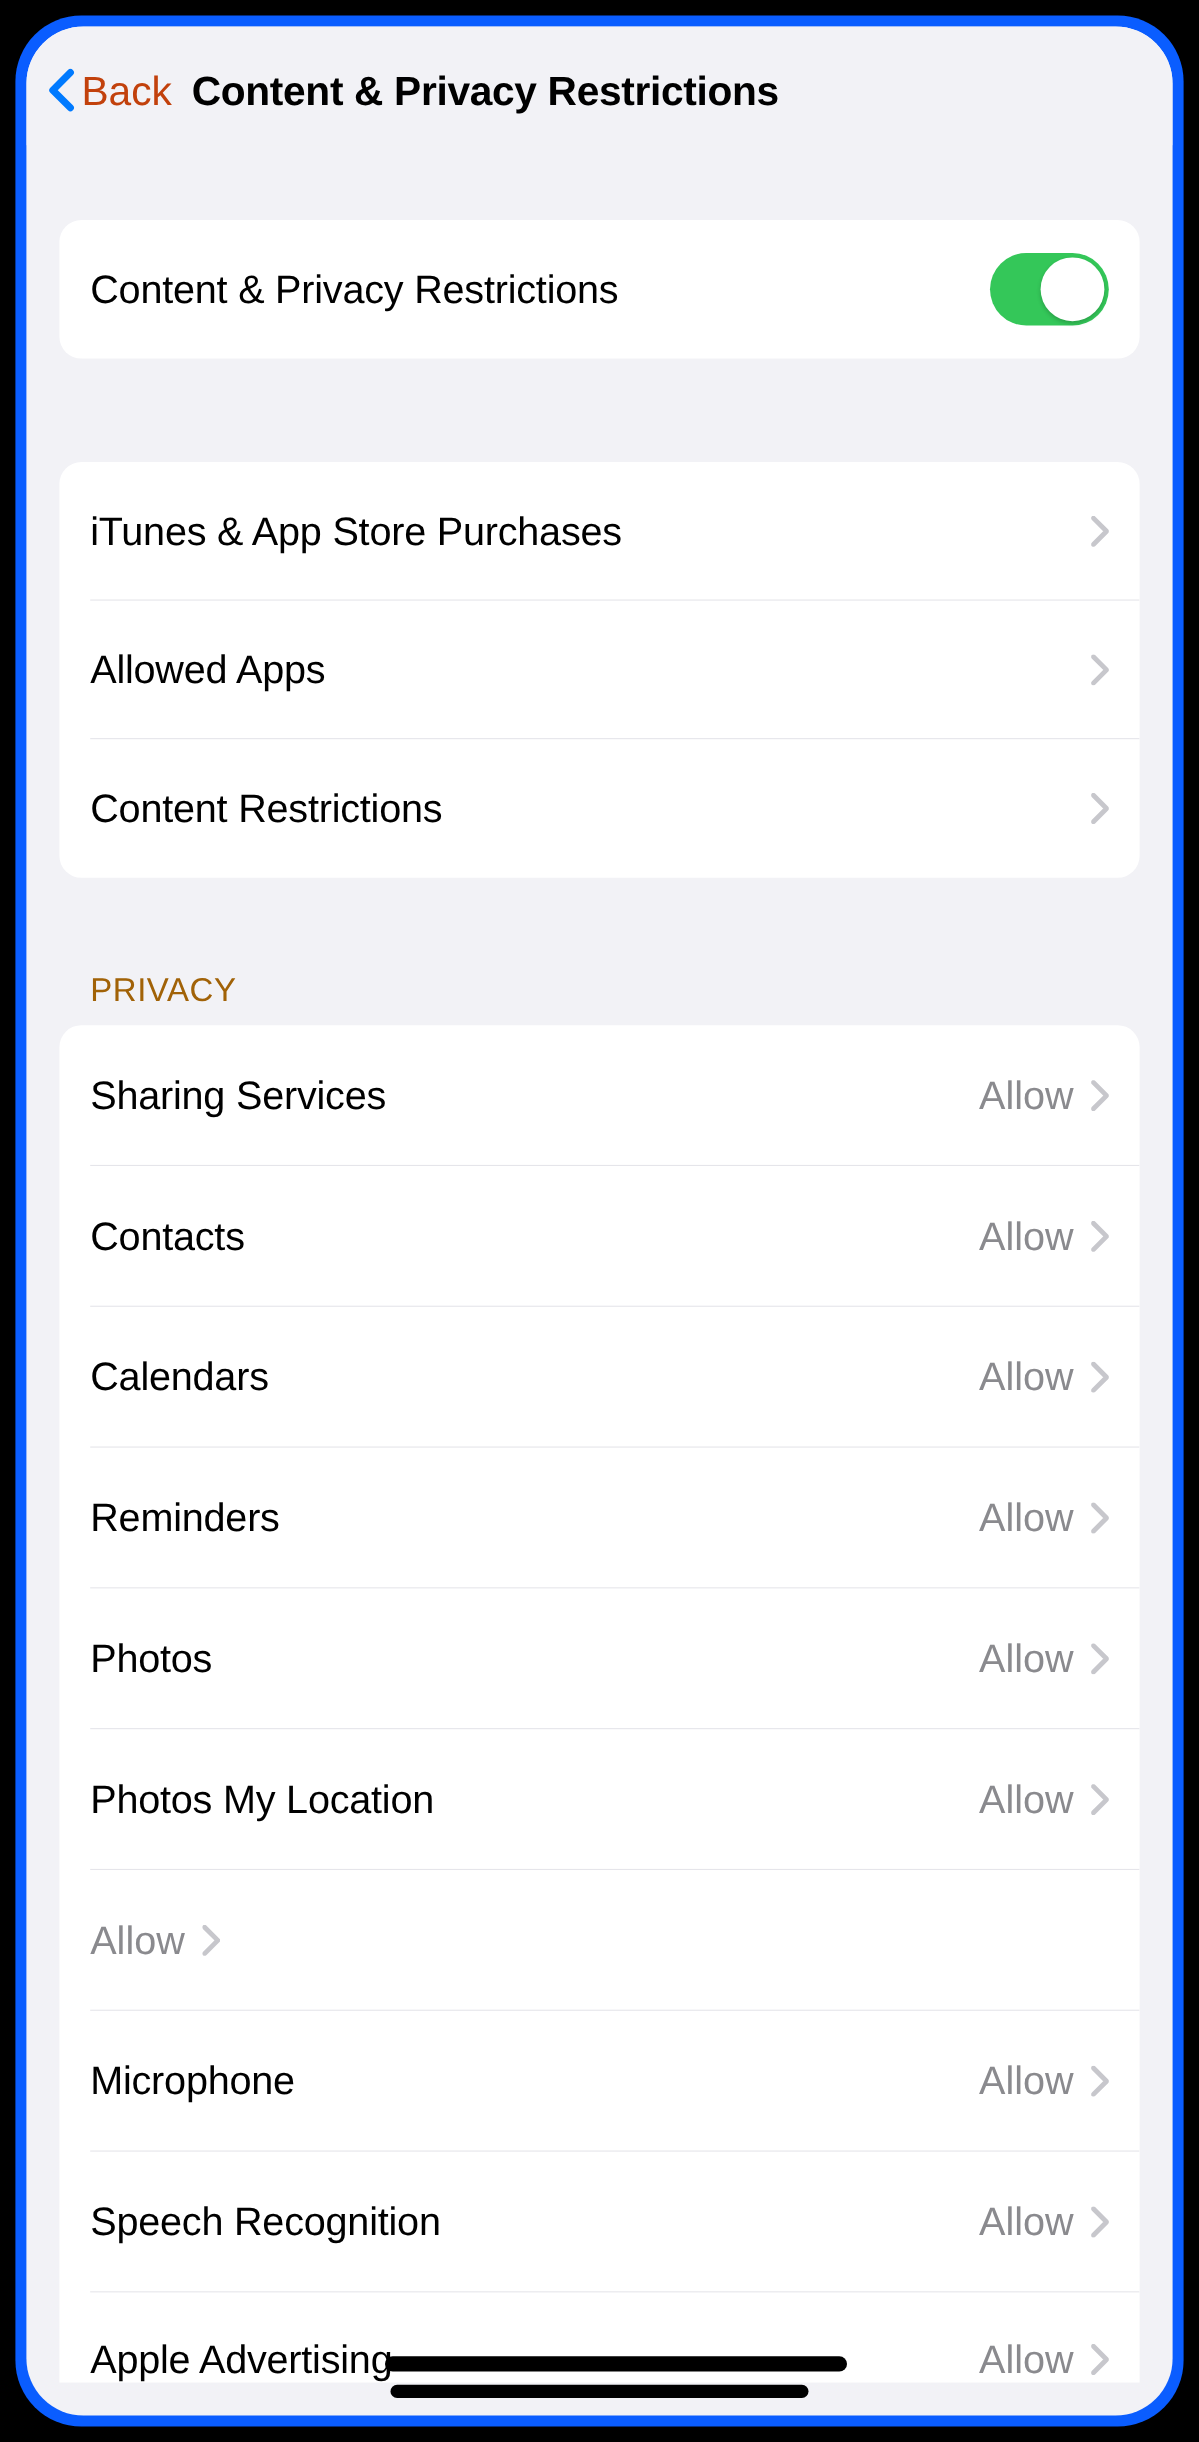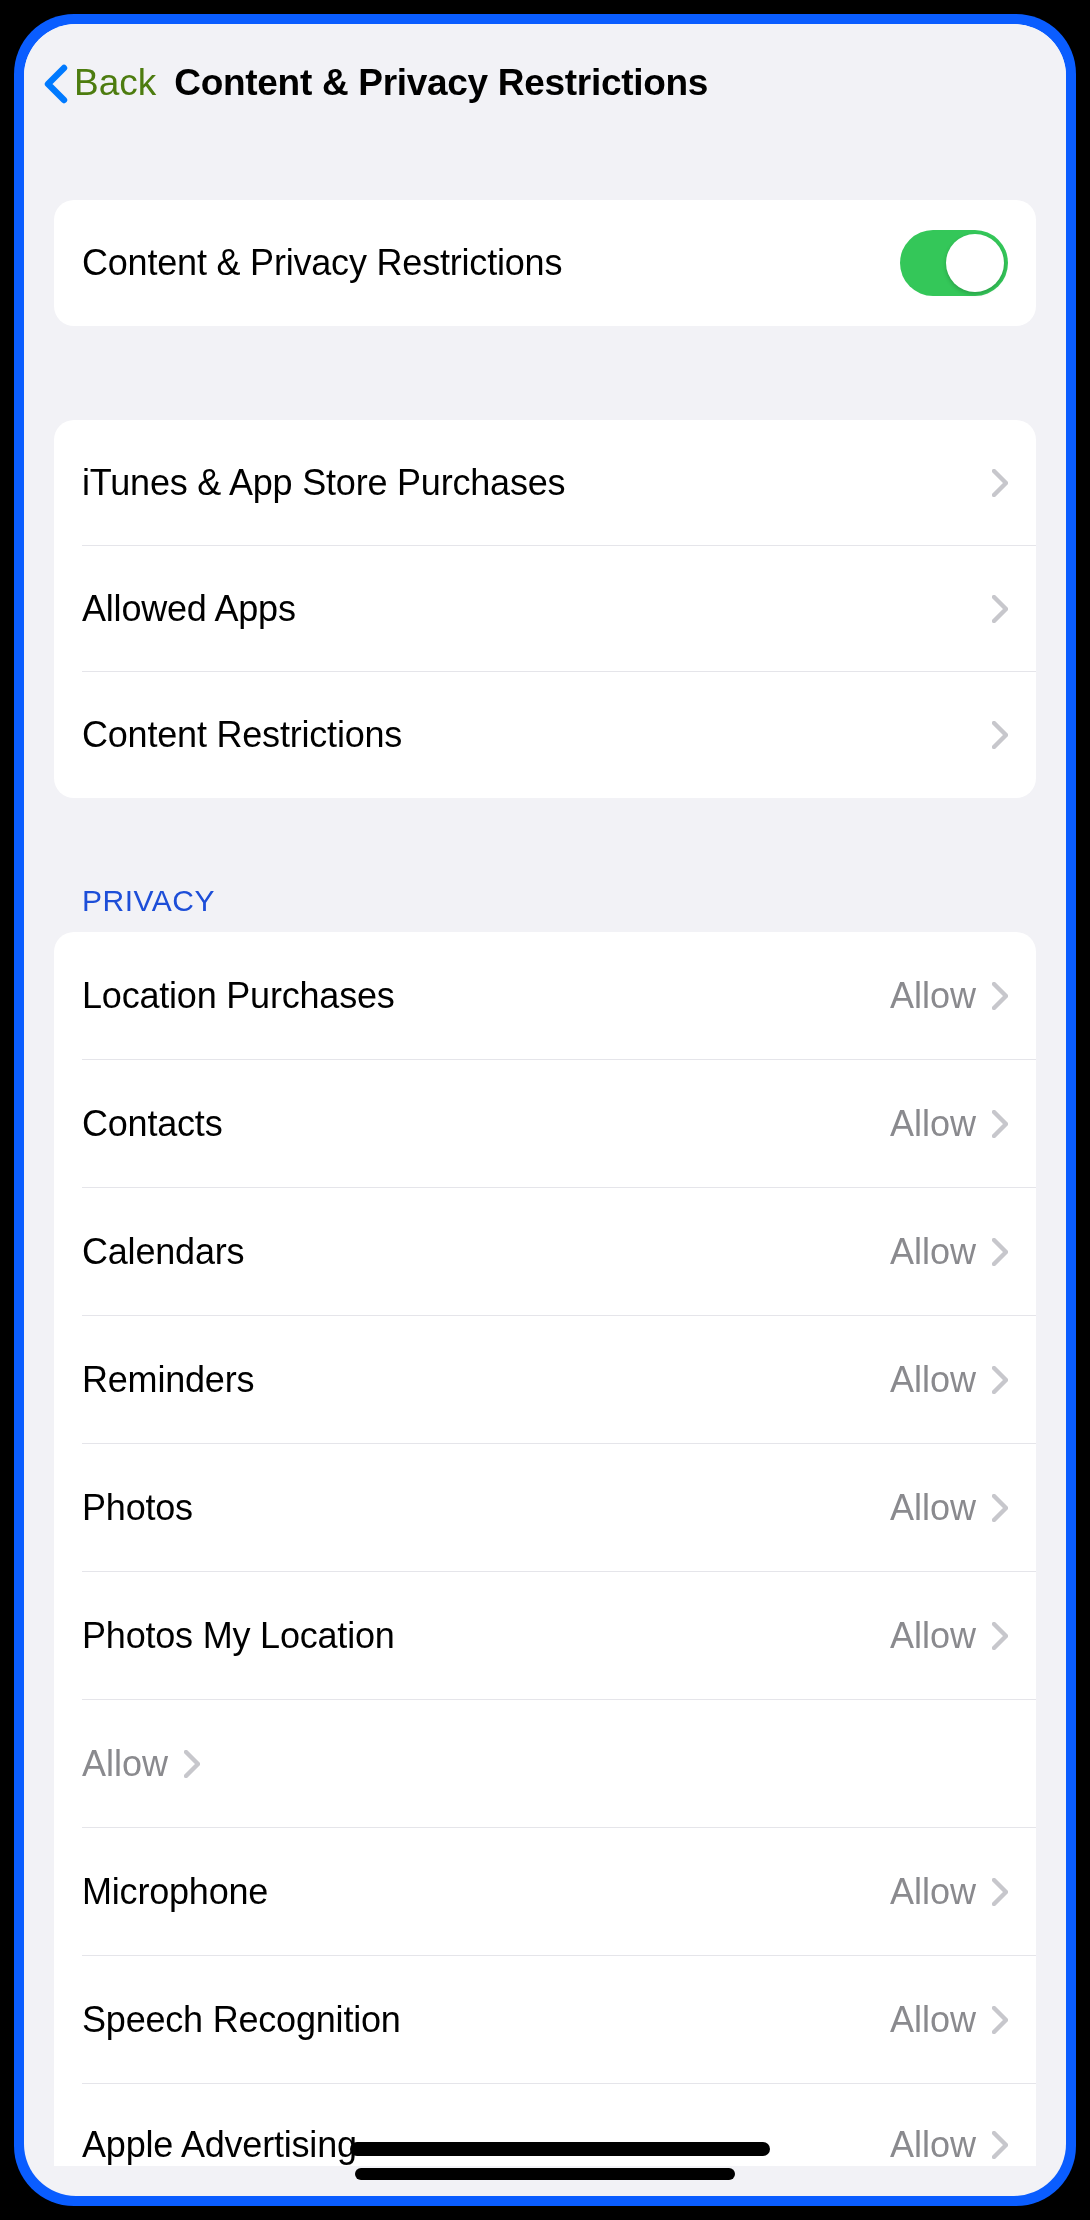--- a/index.html
+++ b/index.html
@@ -39,22 +39,22 @@
       position: relative;
     }
     .nav-header {
       display: flex;
       align-items: center;
       padding: 38px 20px 28px 20px;
       background: #f2f2f6;
     }
     .back-button {
       display: flex;
-      align-items: flex-end;
-      color: #4d7c0f;
+      align-items: flex-start;
+      color: #c2410c;
       font-size: 37px;
       font-weight: 400;
       cursor: pointer;
       margin-right: 18px;
     }
     .back-chevron {
       width: 24px;
       height: 40px;
       margin-right: 6px;
     }
@@ -133,21 +133,21 @@
       height: 58px;
       background: #fff;
       border-radius: 50%;
       top: 4px;
       right: 4px;
       box-shadow: 0 2px 4px rgba(0,0,0,0.2);
     }
     .section-header {
       font-size: 30px;
       font-weight: 400;
-      color: #1d4ed8;
+      color: #a16207;
       text-transform: uppercase;
       letter-spacing: 0.5px;
       padding: 0 28px 14px 28px;
       margin-top: 86px;
     }
     .home-indicator {
       position: absolute;
       bottom: 16px;
       left: 50%;
       transform: translateX(-50%);
@@ -235,21 +235,21 @@
                 <path d="M1 1 L7 7 L1 13" stroke="#c7c7cc" stroke-width="2.2" stroke-linecap="round" stroke-linejoin="round"></path>
               </svg>
             </div>
           </div>
         </div>
 
         <div class="section-header">Privacy</div>
 
         <div class="section privacy-section">
           <div class="row privacy">
-            <div class="row-label">Location Purchases</div>
+            <div class="row-label">Sharing Services</div>
             <div class="row-right">
               <div class="row-value">Allow</div>
               <svg class="chevron-right" viewBox="0 0 8 14" fill="none">
                 <path d="M1 1 L7 7 L1 13" stroke="#c7c7cc" stroke-width="2.2" stroke-linecap="round" stroke-linejoin="round"></path>
               </svg>
             </div>
           </div>
           <div class="row privacy">
             <div class="row-label">Contacts</div>
             <div class="row-right">

